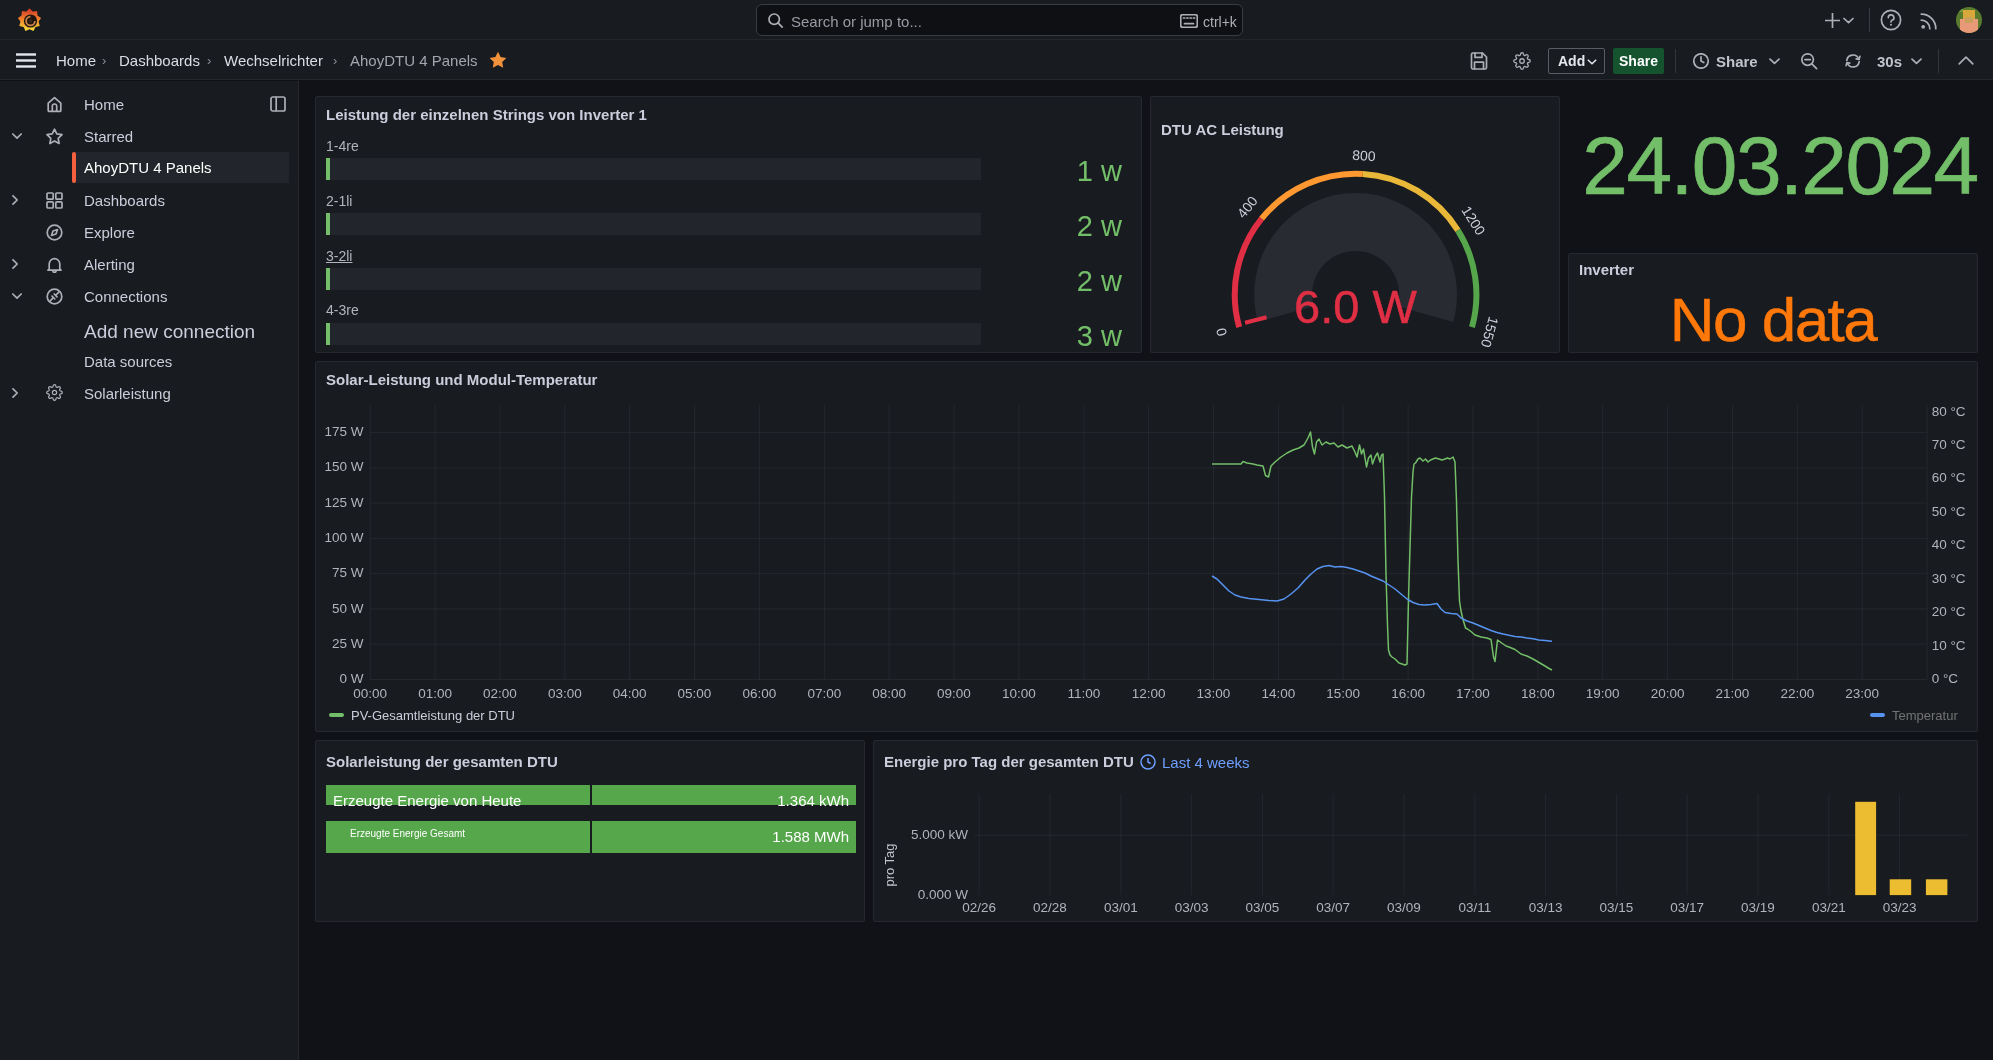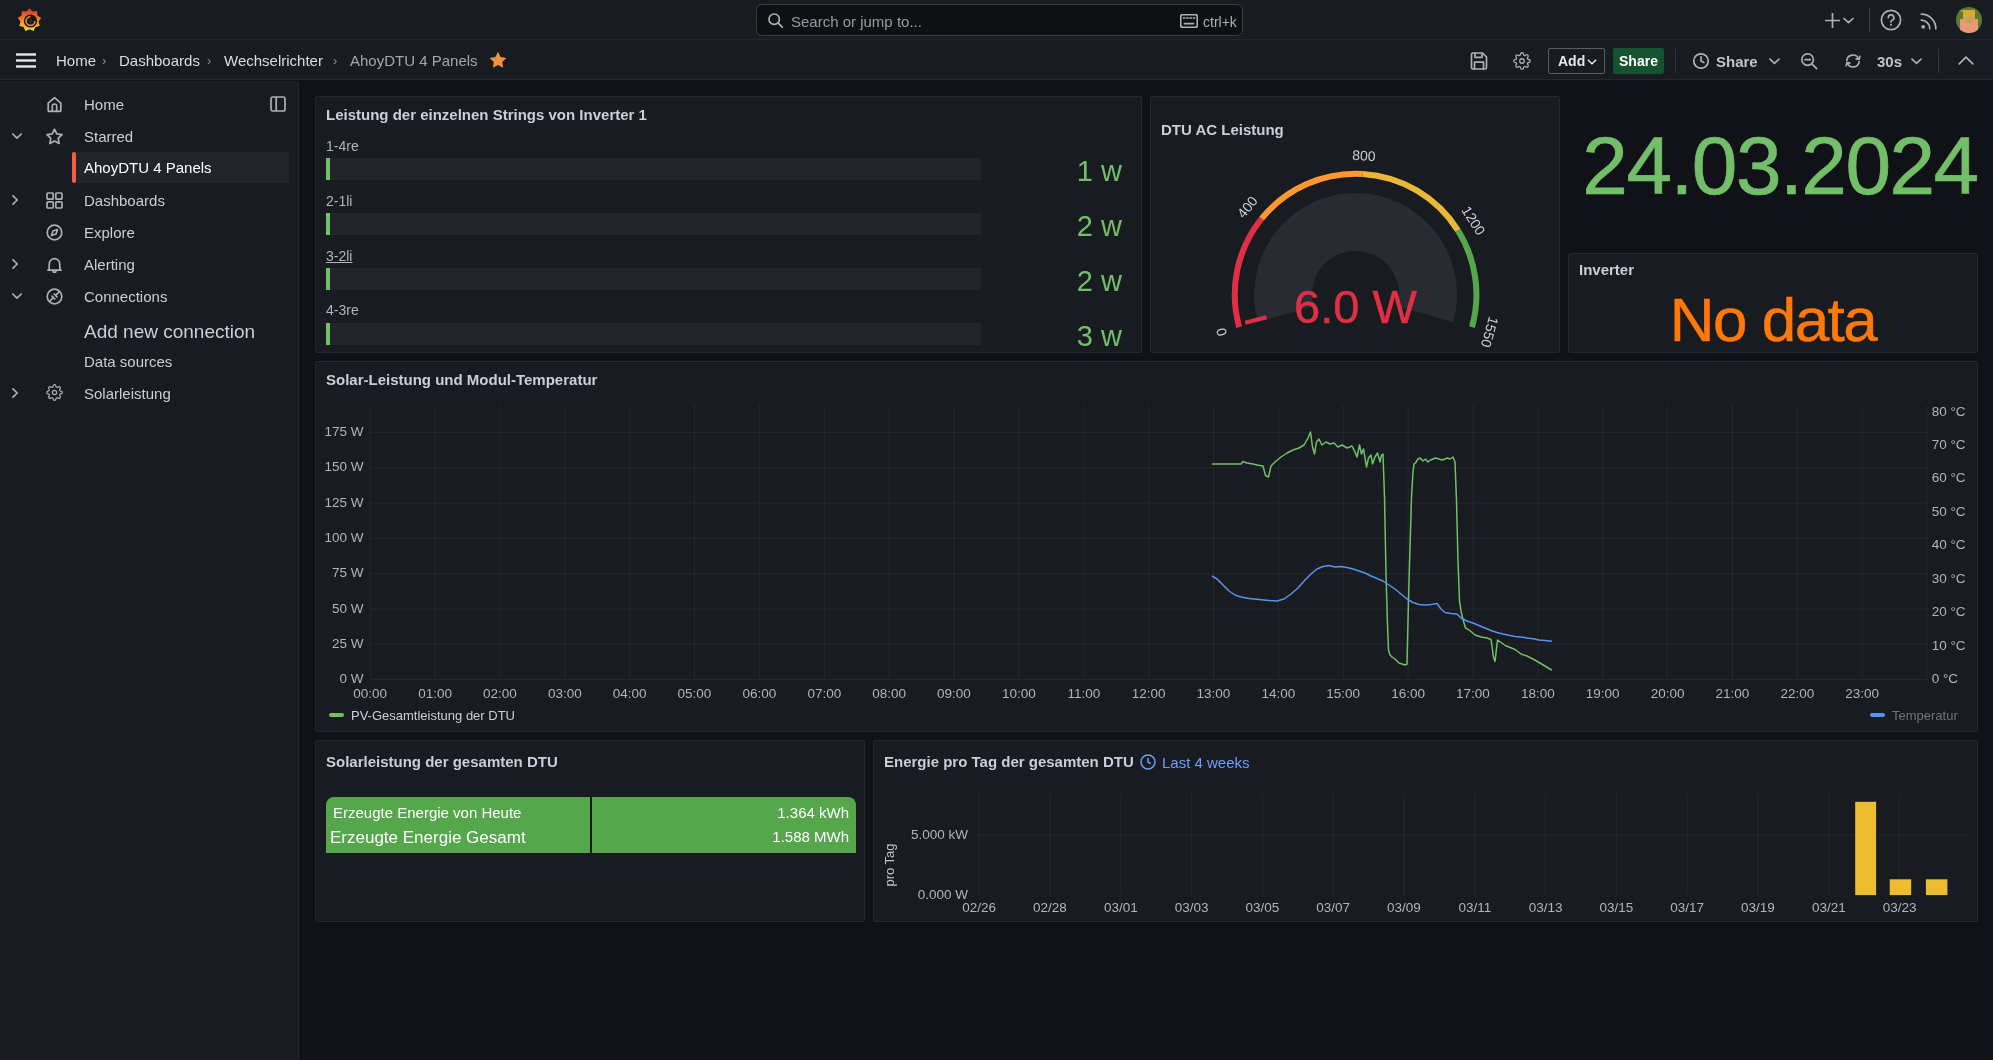--- a/index.html
+++ b/index.html
@@ -346,27 +346,27 @@
 <polyline points="896,214 901,217 907,223 913,229 919,233 925,235 933,236.5 943,237.5 953,238.5 961,239 968,237 975,232 982,226 989,218 995,212 1001,207 1007,204.5 1013,203.5 1019,205 1025,204.5 1031,205.5 1037,207 1043,209 1049,211 1055,214 1061,216.5 1067,219 1073,223 1079,227 1085,232 1091,237 1097,240.5 1103,242.5 1109,243 1115,242.5 1121,241.5 1125,247 1129,250.5 1135,251.5 1141,252 1145,256 1151,259 1157,261 1163,263.5 1169,266 1175,268.5 1181,270.5 1187,272 1193,273.3 1199,274.4 1205,275 1211,276 1217,276.8 1223,278 1229,278.6 1236,279.3" fill="none" stroke="#5794f2" stroke-width="1.5" stroke-linejoin="round"></polyline>
   </svg>
   <div class="abs" style="left:13px;top:351px;width:15px;height:4px;border-radius:2px;background:#73bf69;"></div>
   <div class="abs" style="left:35px;top:346px;font-size:13px;color:#ccccdc;">PV-Gesamtleistung der DTU</div>
   <div class="abs" style="left:1554px;top:351px;width:15px;height:4px;border-radius:2px;background:#5794f2;"></div>
   <div class="abs" style="left:1576px;top:346px;font-size:13px;color:#737373;">Temperatur</div>
 </div>
 
 <div class="panel" style="left:315px;top:740px;width:550px;height:182px;">
   <div class="ptitle" style="position:absolute;left:10px;top:12px;">Solarleistung der gesamten DTU</div>
-  <div class="abs" style="left:10px;top:56px;width:530px;height:32px;background:#56a64b;border-radius:8px;">
+  <div class="abs" style="left:10px;top:44px;width:530px;height:20px;background:#56a64b;">
     <div class="abs" style="left:7px;top:7px;font-size:15px;color:#ffffff;">Erzeugte Energie von Heute</div>
     <div class="abs" style="right:7px;top:7px;font-size:15px;color:#ffffff;">1.364 kWh</div>
     <div class="abs" style="left:264px;top:0;width:2px;height:32px;background:#181b1f;"></div>
   </div>
   <div class="abs" style="left:10px;top:80px;width:530px;height:32px;background:#56a64b;">
-    <div class="abs" style="left:4px;top:7px;font-size:17px;color:#ffffff;">Erzeugte Energie Gesamt</div>
+    <div class="abs" style="left:24px;top:7px;font-size:10px;color:#ffffff;">Erzeugte Energie Gesamt</div>
     <div class="abs" style="right:7px;top:7px;font-size:15px;color:#ffffff;">1.588 MWh</div>
     <div class="abs" style="left:264px;top:0;width:2px;height:32px;background:#181b1f;"></div>
   </div>
 </div>
 
 <div class="panel" style="left:873px;top:740px;width:1105px;height:182px;">
   <div class="ptitle" style="position:absolute;left:10px;top:12px;">Energie pro Tag der gesamten DTU</div>
   <svg class="abs" style="left:266px;top:13px" width="16" height="16" viewBox="0 0 16 16">
     <circle cx="8" cy="8" r="7" fill="none" stroke="#6e9fff" stroke-width="1.5"></circle>
     <polyline points="8,4 8,8 10.6,9.5" fill="none" stroke="#6e9fff" stroke-width="1.5"></polyline>

